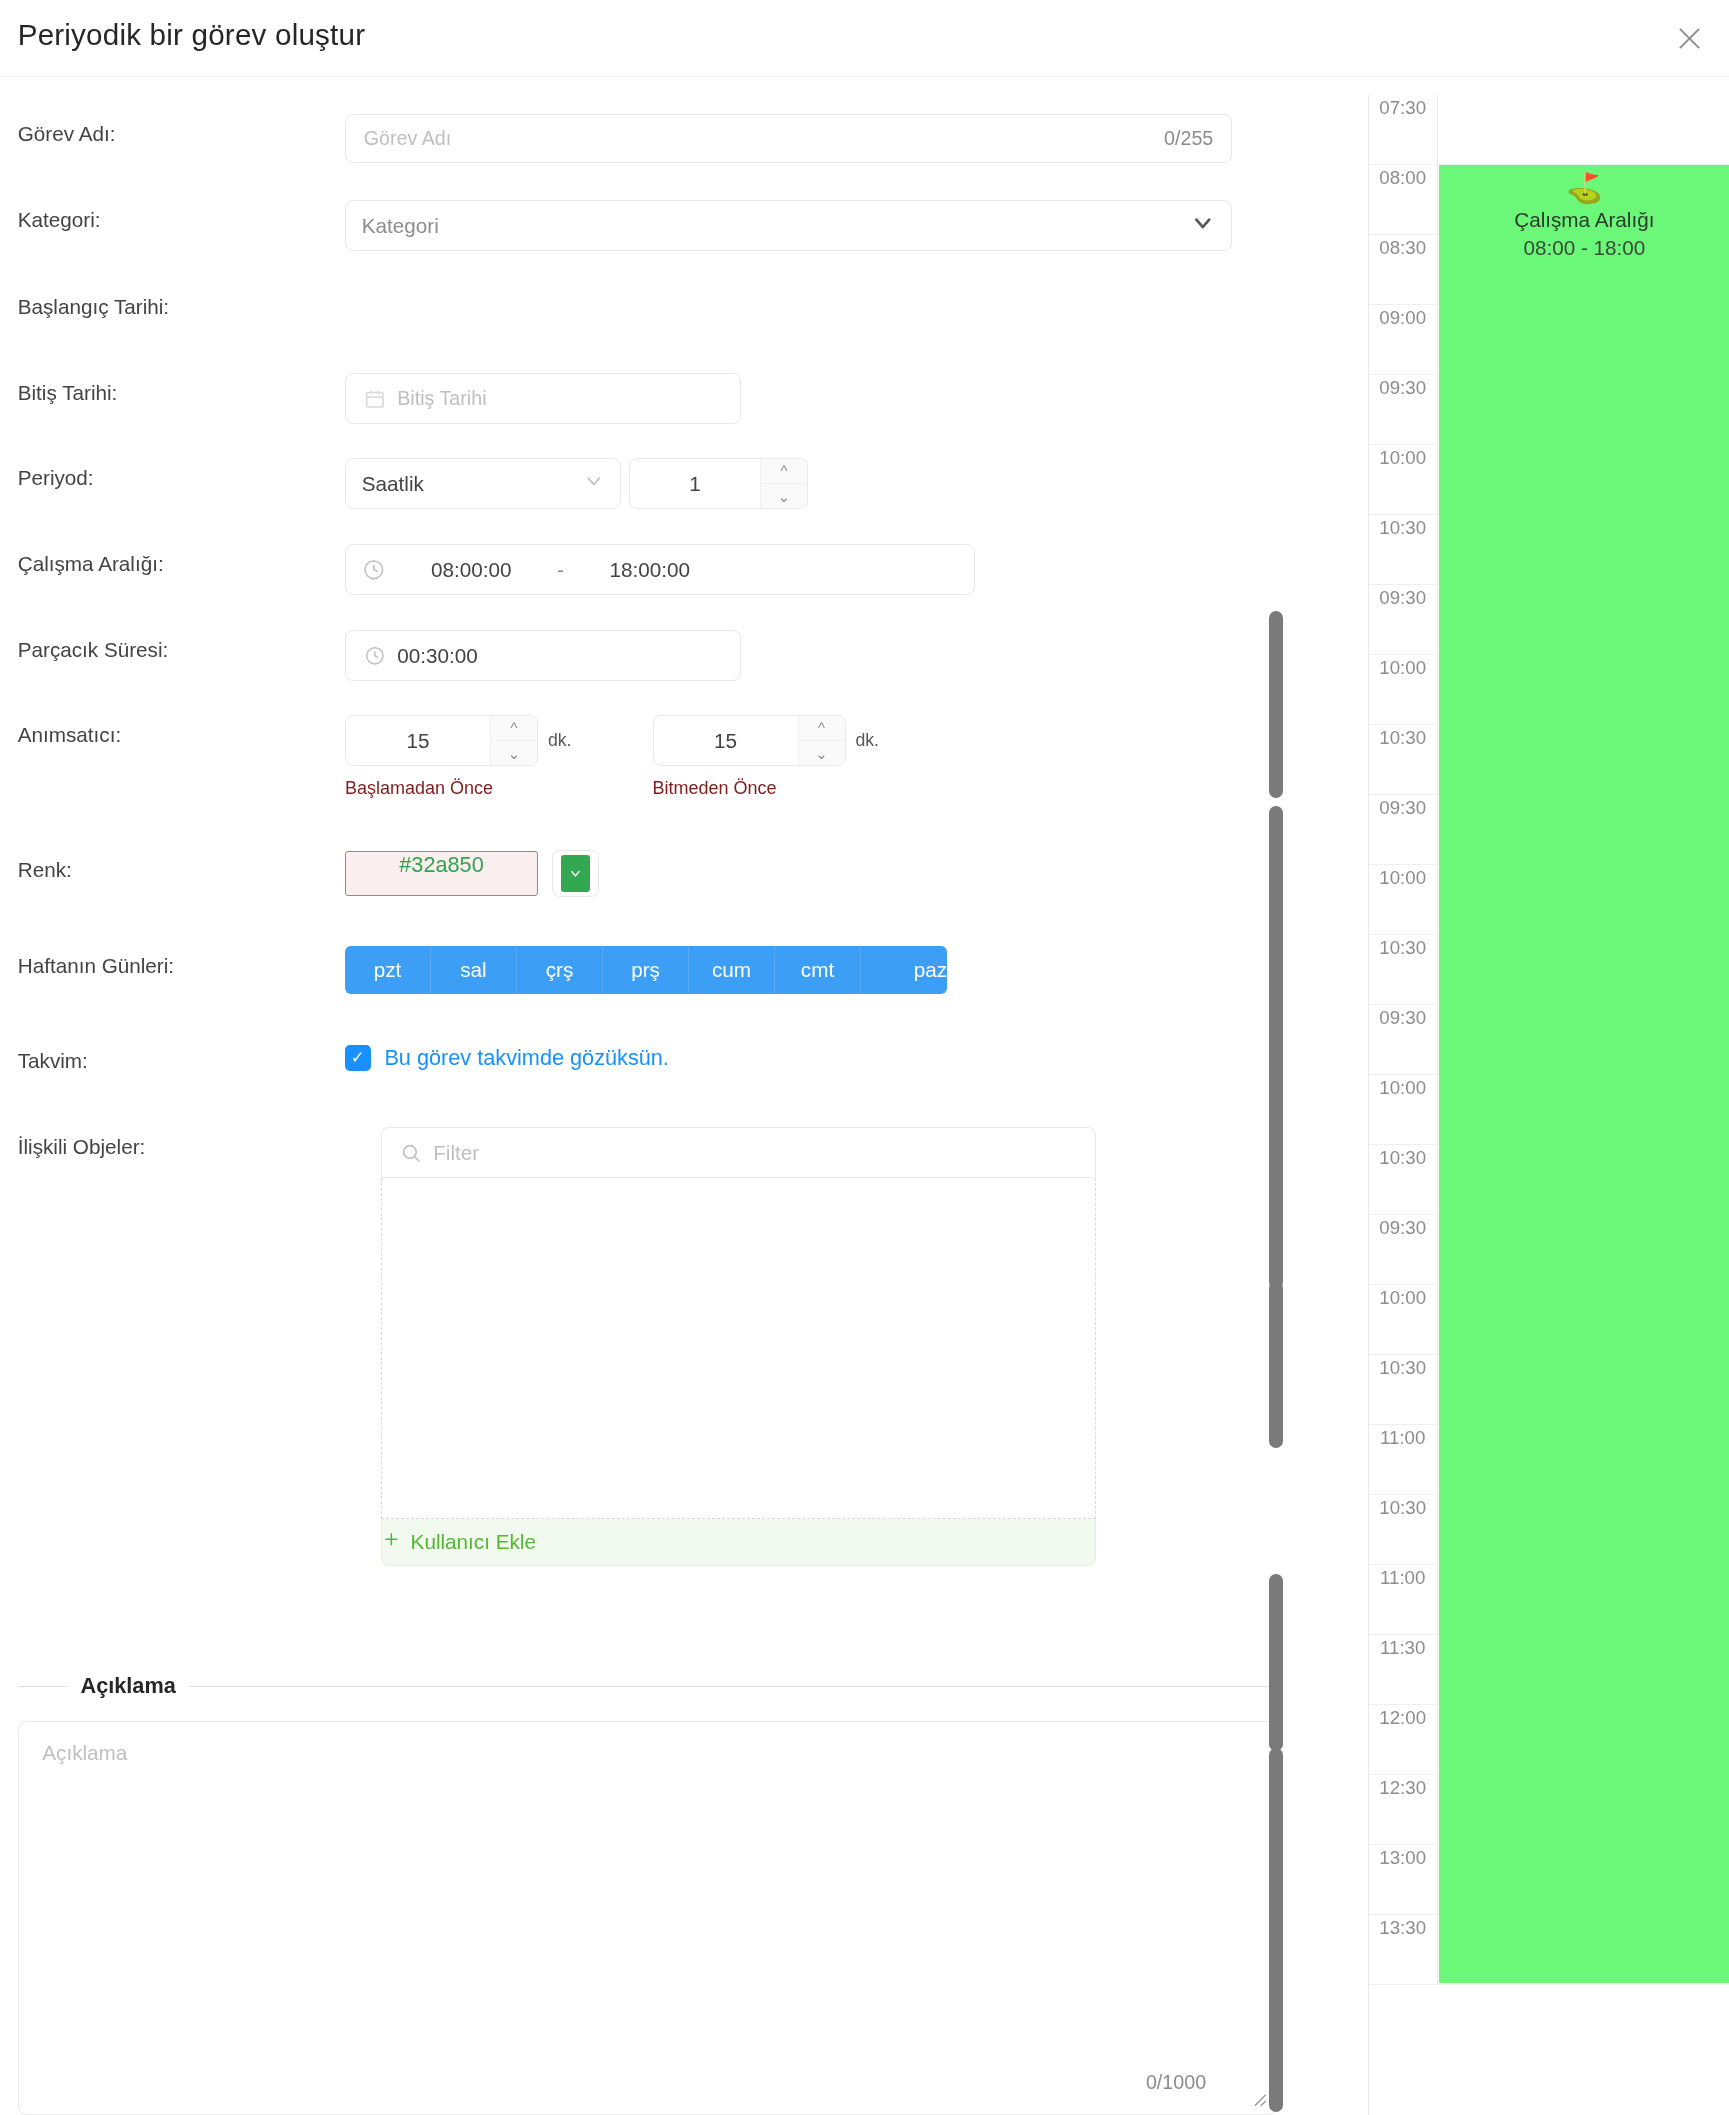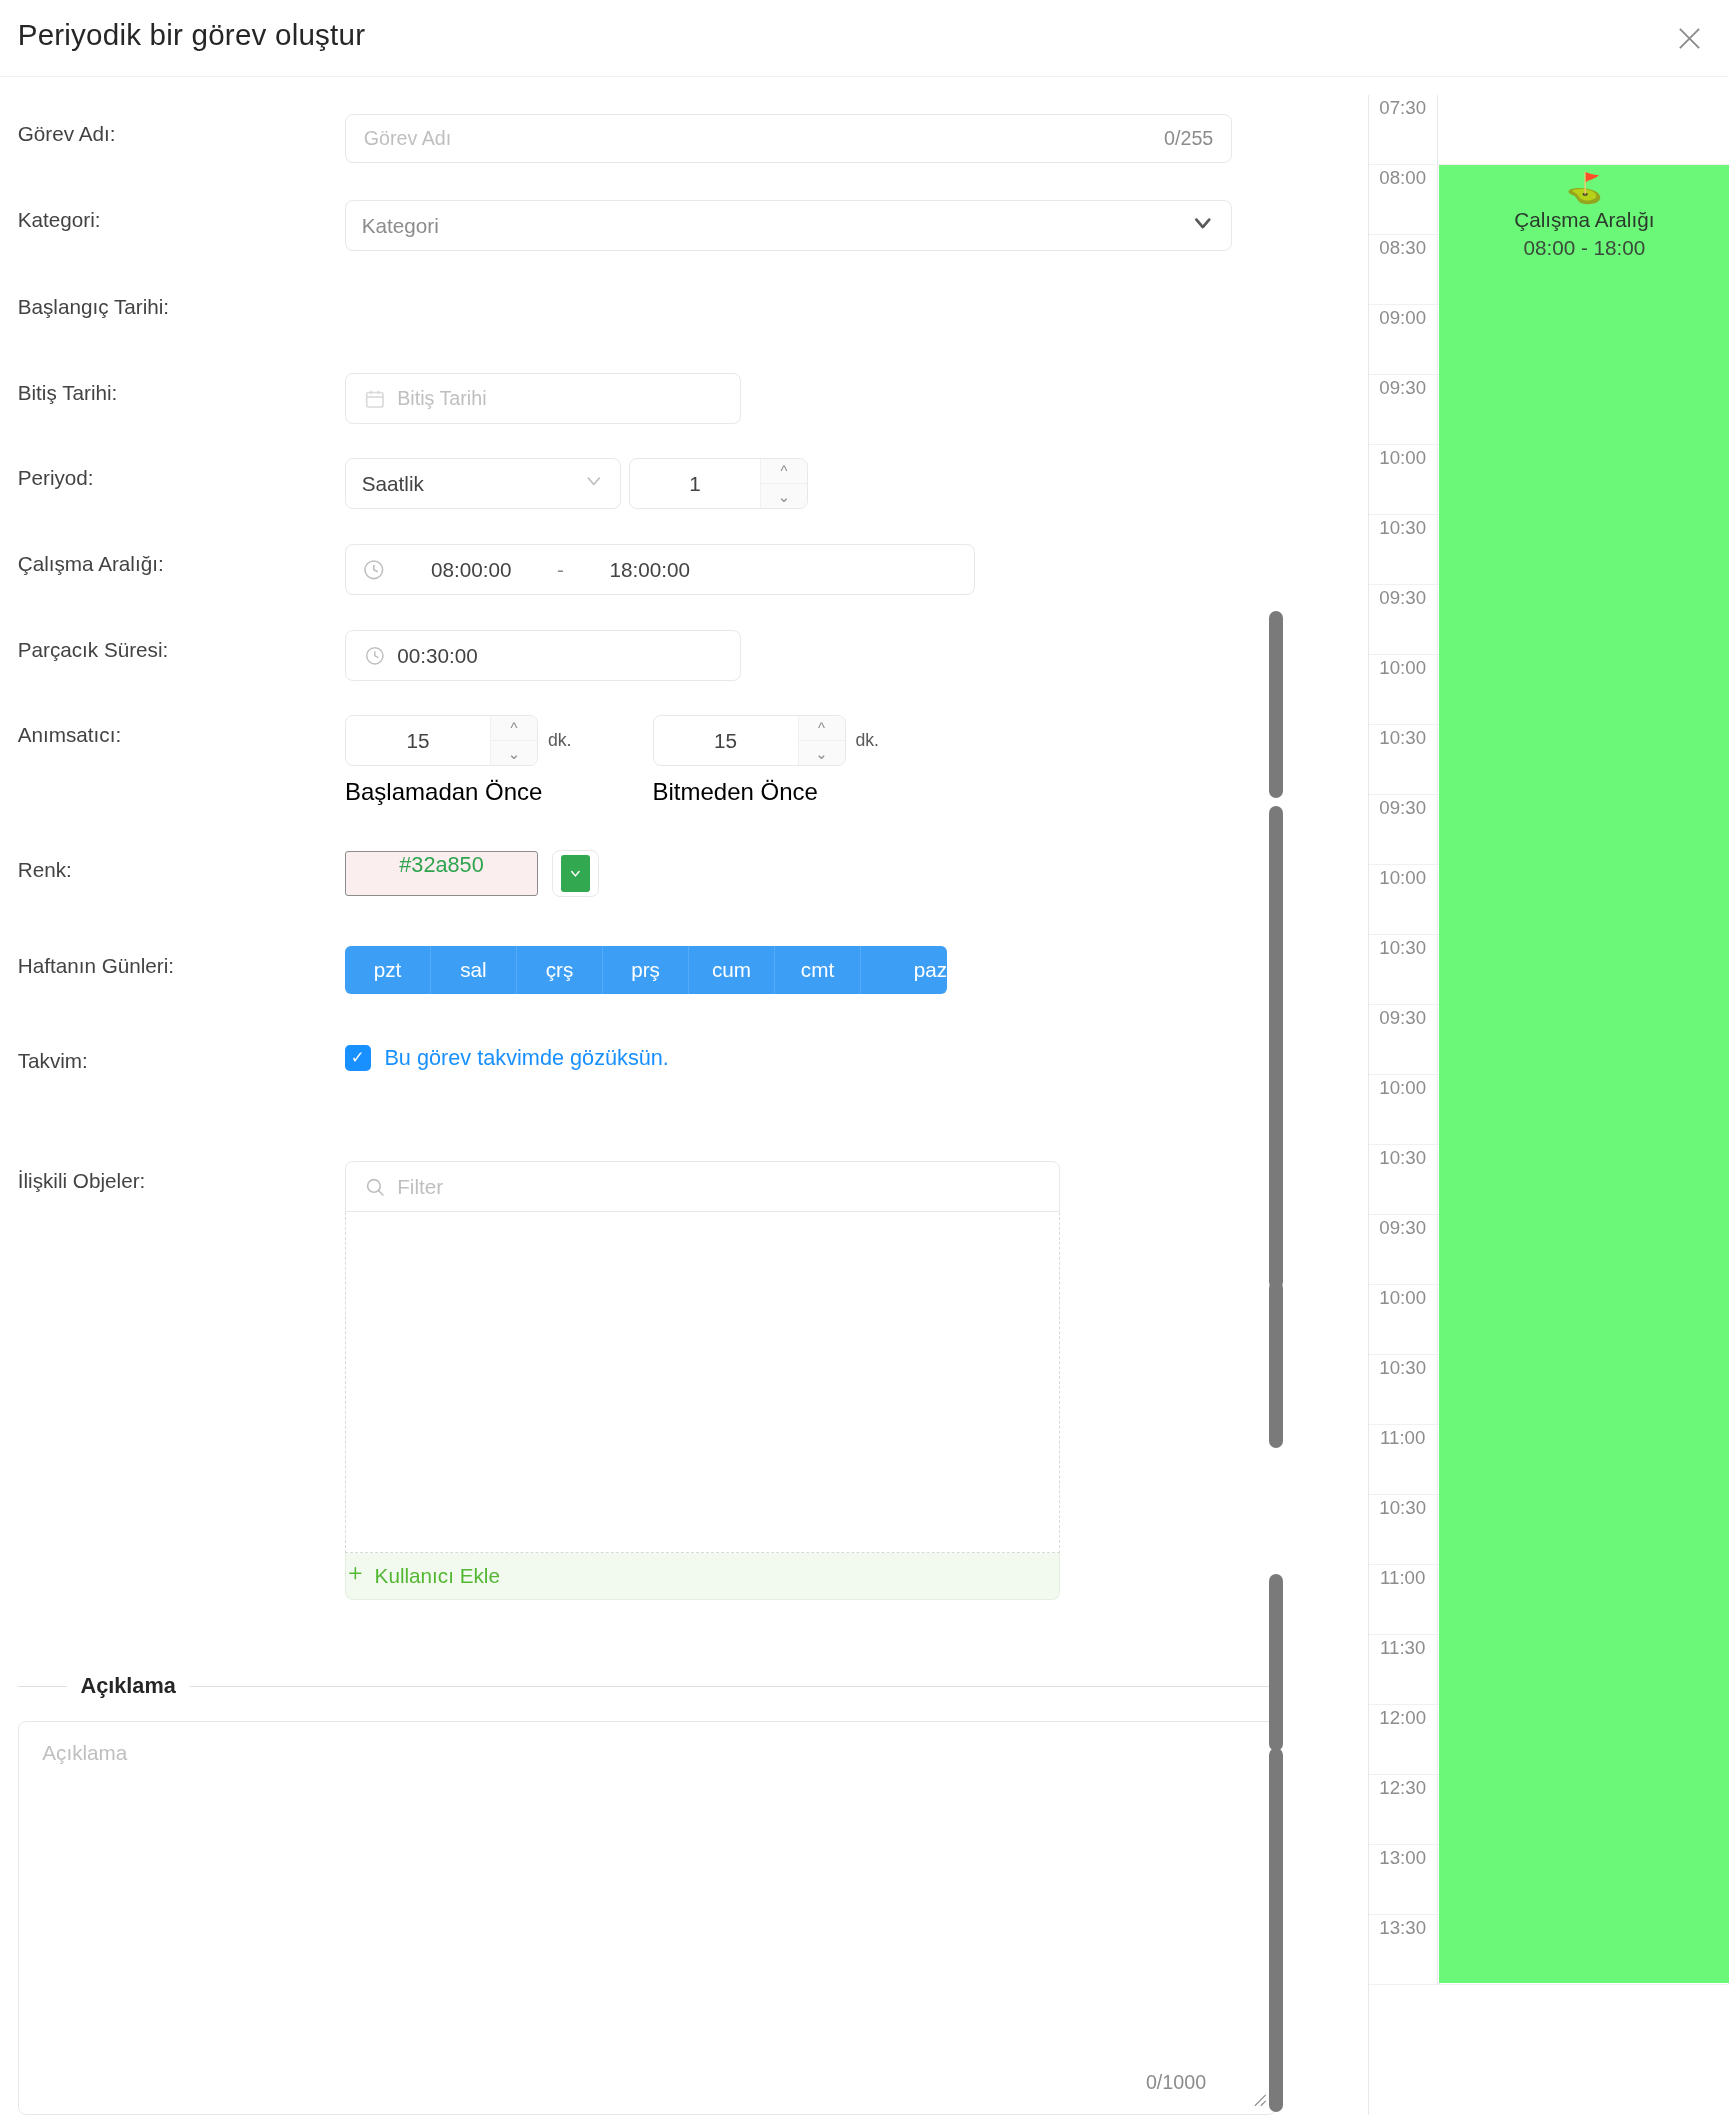--- a/index.html
+++ b/index.html
@@ -80,21 +80,21 @@
   .stepper .arrows {
     width: 47px; border-left: 1px solid #f0f0f0; background: #fafafa;
     display: flex; flex-direction: column;
   }
   .stepper .arrows div {
     flex: 1; display: flex; align-items: center; justify-content: center;
     color: #8c8c8c; font-size: 14.8px; cursor: pointer;
   }
   .stepper .arrows div:first-child { border-bottom: 1px solid #f0f0f0; }
   .unit { font-size: 17.7px; color: #595959; margin-left: 9.9px; align-self: center; }
-  .sublabel { font-size: 24px; color: #000000; margin-top: 11.8px; }
+  .sublabel { font-size: 18px; color: #7f1d1d; margin-top: 11.8px; }
 
   
   .timerange {
     height: 51px; border: 1px solid #e8e8e8; border-radius: 7.9px;
     display: flex; align-items: center; padding: 0 15.8px; background: #fff;
     font-size: 20.7px; color: #434343;
   }
   .timerange .t { width: 148px; text-align: center; }
   .timerange .dash { color:#8c8c8c; padding: 0 11.8px; }
 
@@ -384,21 +384,21 @@
       <div class="row" style="top:964px;">
         <div class="lbl">Takvim:</div>
         <div class="ctrl">
           <div class="chk-wrap">
             <span class="chk">✓</span>
             <span class="chk-label">Bu görev takvimde gözüksün.</span>
           </div>
         </div>
       </div>
 
-      <div class="row" style="top:1084px;">
+      <div class="row" style="top:1050px;gap:36px;">
         <div class="lbl">İlişkili Objeler:</div>
         <div class="ctrl">
           <div class="filter-box">
             <span class="icon-left">
               <svg width="21.7" height="21.7" viewBox="0 0 24 24" fill="none" stroke="#bfbfbf" stroke-width="1.8">
                 <circle cx="11" cy="11" r="7"></circle>
                   <line x1="16" y1="16" x2="21" y2="21" stroke-linecap="round"></line>
               </svg>
             </span>
             <span class="ph">Filter</span>

